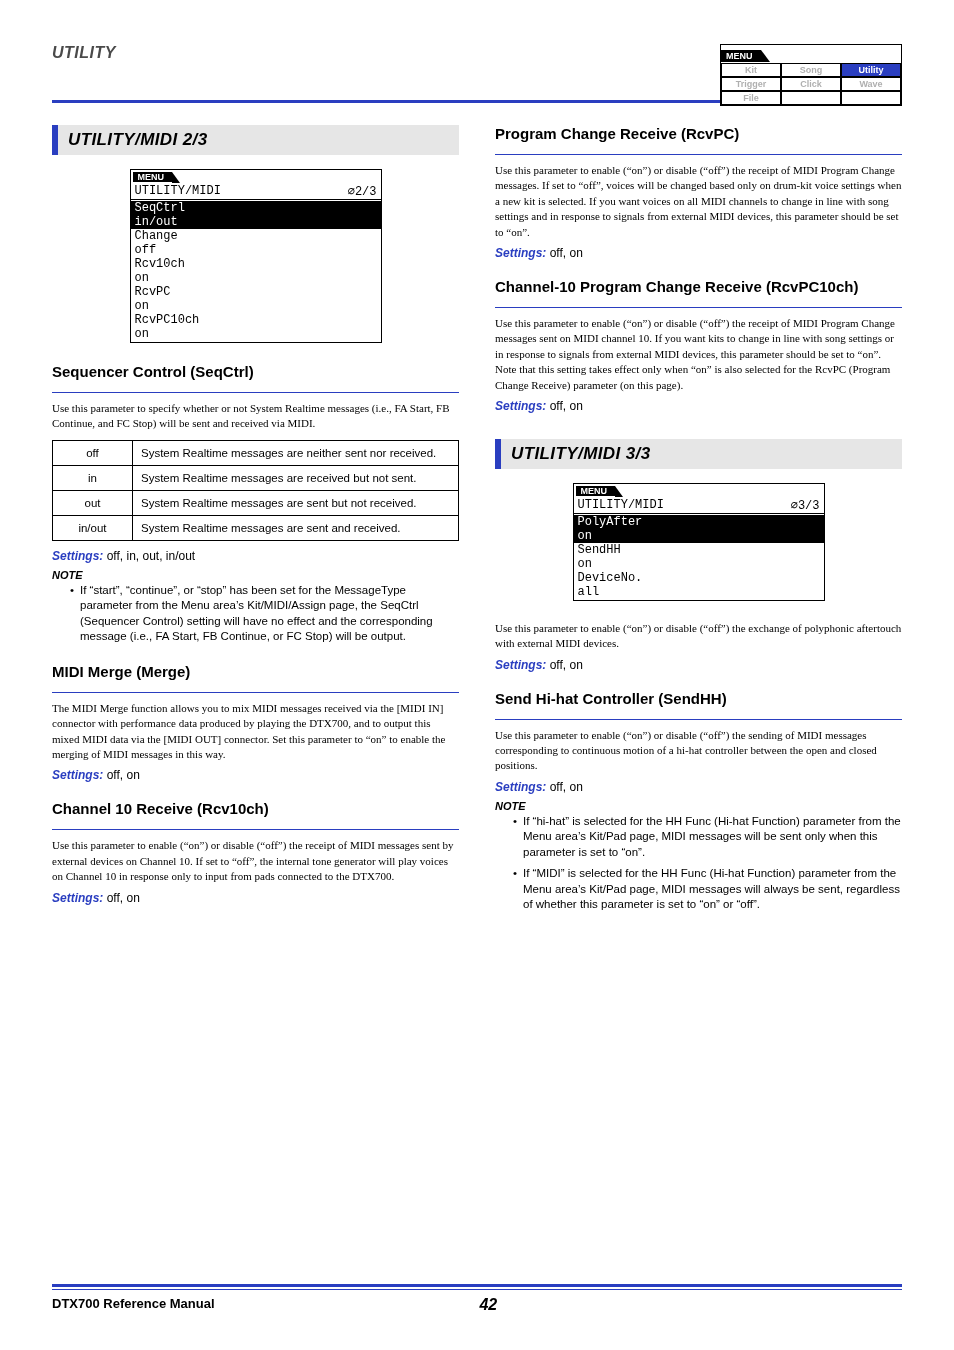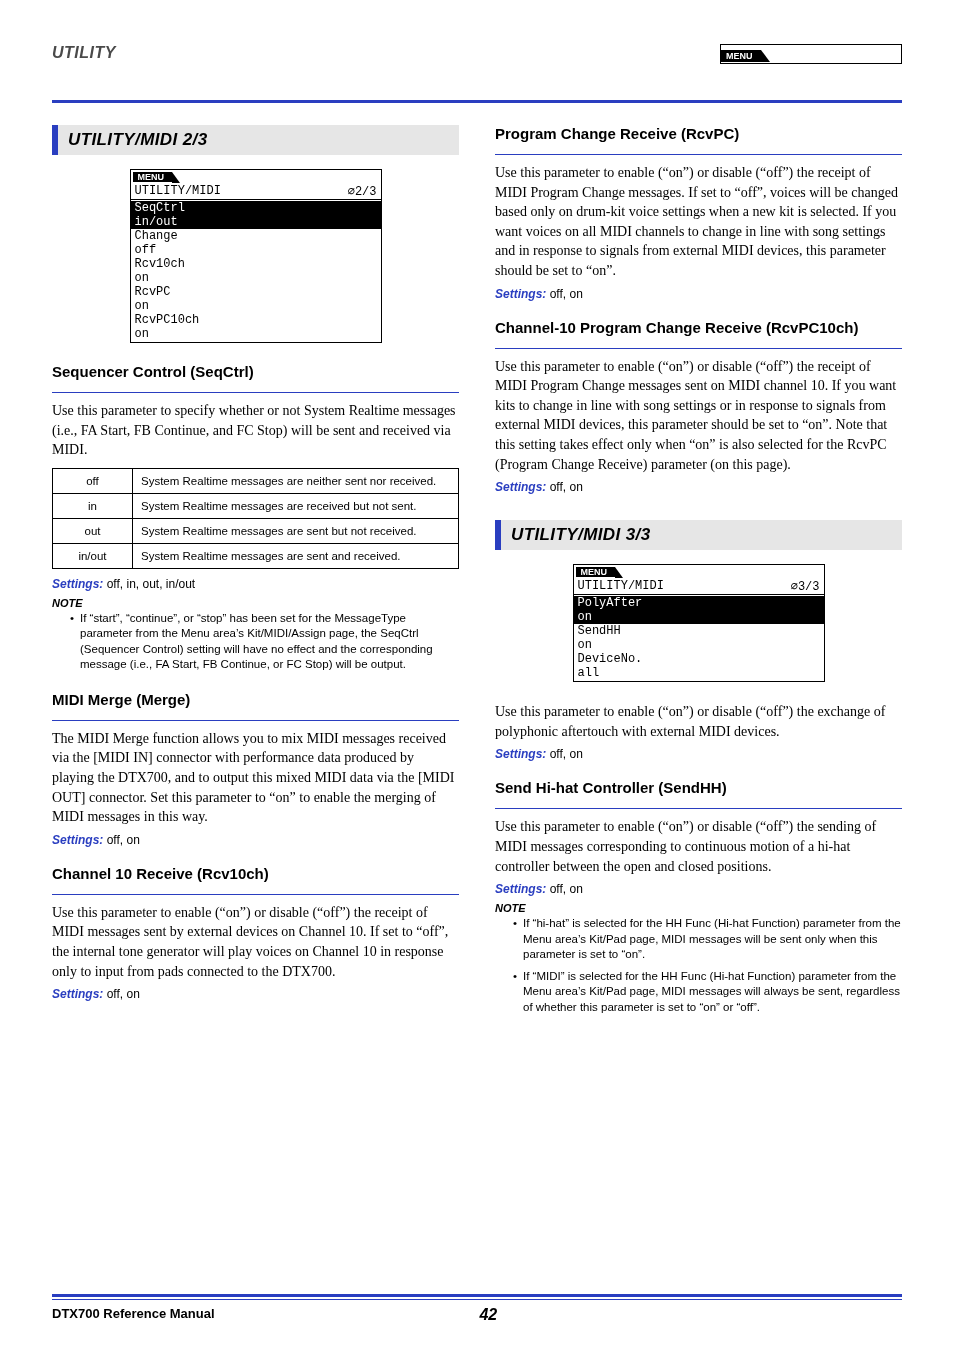--- a/index.html
+++ b/index.html
@@ -105,21 +105,21 @@
   .lcd-body { padding: 1px 0; }
 
   .param-head {
     font-family: Arial, Helvetica, sans-serif;
     font-weight: bold;
     font-size: 15px;
     border-bottom: 1px solid #2a3ec0;
     padding-bottom: 12px;
     margin: 18px 0 8px 0;
   }
-  .body-text { font-size: 14px; line-height: 1.4; margin-bottom: 6px; }
+  .body-text { font-size: 11px; line-height: 1.4; margin-bottom: 6px; }
   .settings-line { font-size: 12px; margin: 4px 0 6px 0; font-family: Arial, sans-serif; }
   .settings-label { color: #2a3ec0; font-weight: bold; font-style: italic; }
   .note-label {
     font-family: Arial, Helvetica, sans-serif;
     font-weight: bold; font-style: italic; font-size: 11px;
     margin-top: 6px;
   }
   ul.note-list { list-style: none; padding-left: 18px; margin-top: 2px; }
   ul.note-list li { font-family: Arial, sans-serif; font-size: 11.5px; line-height: 1.35; position: relative; padding-left: 10px; margin-bottom: 6px; }
   ul.note-list li::before { content: "•"; position: absolute; left: 0; top: 0; }
@@ -129,36 +129,47 @@
     width: 100%;
     font-family: Arial, sans-serif;
     font-size: 11.5px;
     margin: 8px 0;
   }
   table.param-table td { border: 1px solid #000; padding: 6px 8px; }
   table.param-table td:first-child { width: 80px; text-align: center; }
 
   .footer {
     position: absolute;
-    left: 0; right: 0; bottom: 26px;
+    left: 0; right: 0; bottom: 36px;
     padding: 0 52px;
   }
   .footer-rule1 { height: 3px; background: #2a3ec0; margin-bottom: 2px; }
   .footer-rule2 { height: 1px; background: #2a3ec0; margin-bottom: 6px; }
   .footer-row { display: flex; justify-content: space-between; font-family: Arial, sans-serif; }
   .footer-left { font-size: 13px; font-weight: bold; }
   .footer-page { font-size: 16px; font-weight: bold; font-style: italic; }
 </style>
 </head>
 <body>
 
 <div class="top-row">
   <div class="corner-label">UTILITY</div>
   <div class="menu-box">
     <span class="menu-tab">MENU</span>
+    <div class="menu-grid" id="menu-grid">
+        <div class="menu-cell">Kit</div>
+        <div class="menu-cell">Song</div>
+        <div class="menu-cell active">Utility</div>
+        <div class="menu-cell">Trigger</div>
+        <div class="menu-cell">Click</div>
+        <div class="menu-cell">Wave</div>
+        <div class="menu-cell">File</div>
+        <div class="menu-cell empty"></div>
+        <div class="menu-cell empty"></div>
+      </div>
   </div>
 </div>
 <div class="rule-line"></div>
 
 <div class="columns">
 
   <div class="col">
 
     <div class="section-head">UTILITY/MIDI  2/3</div>
 

